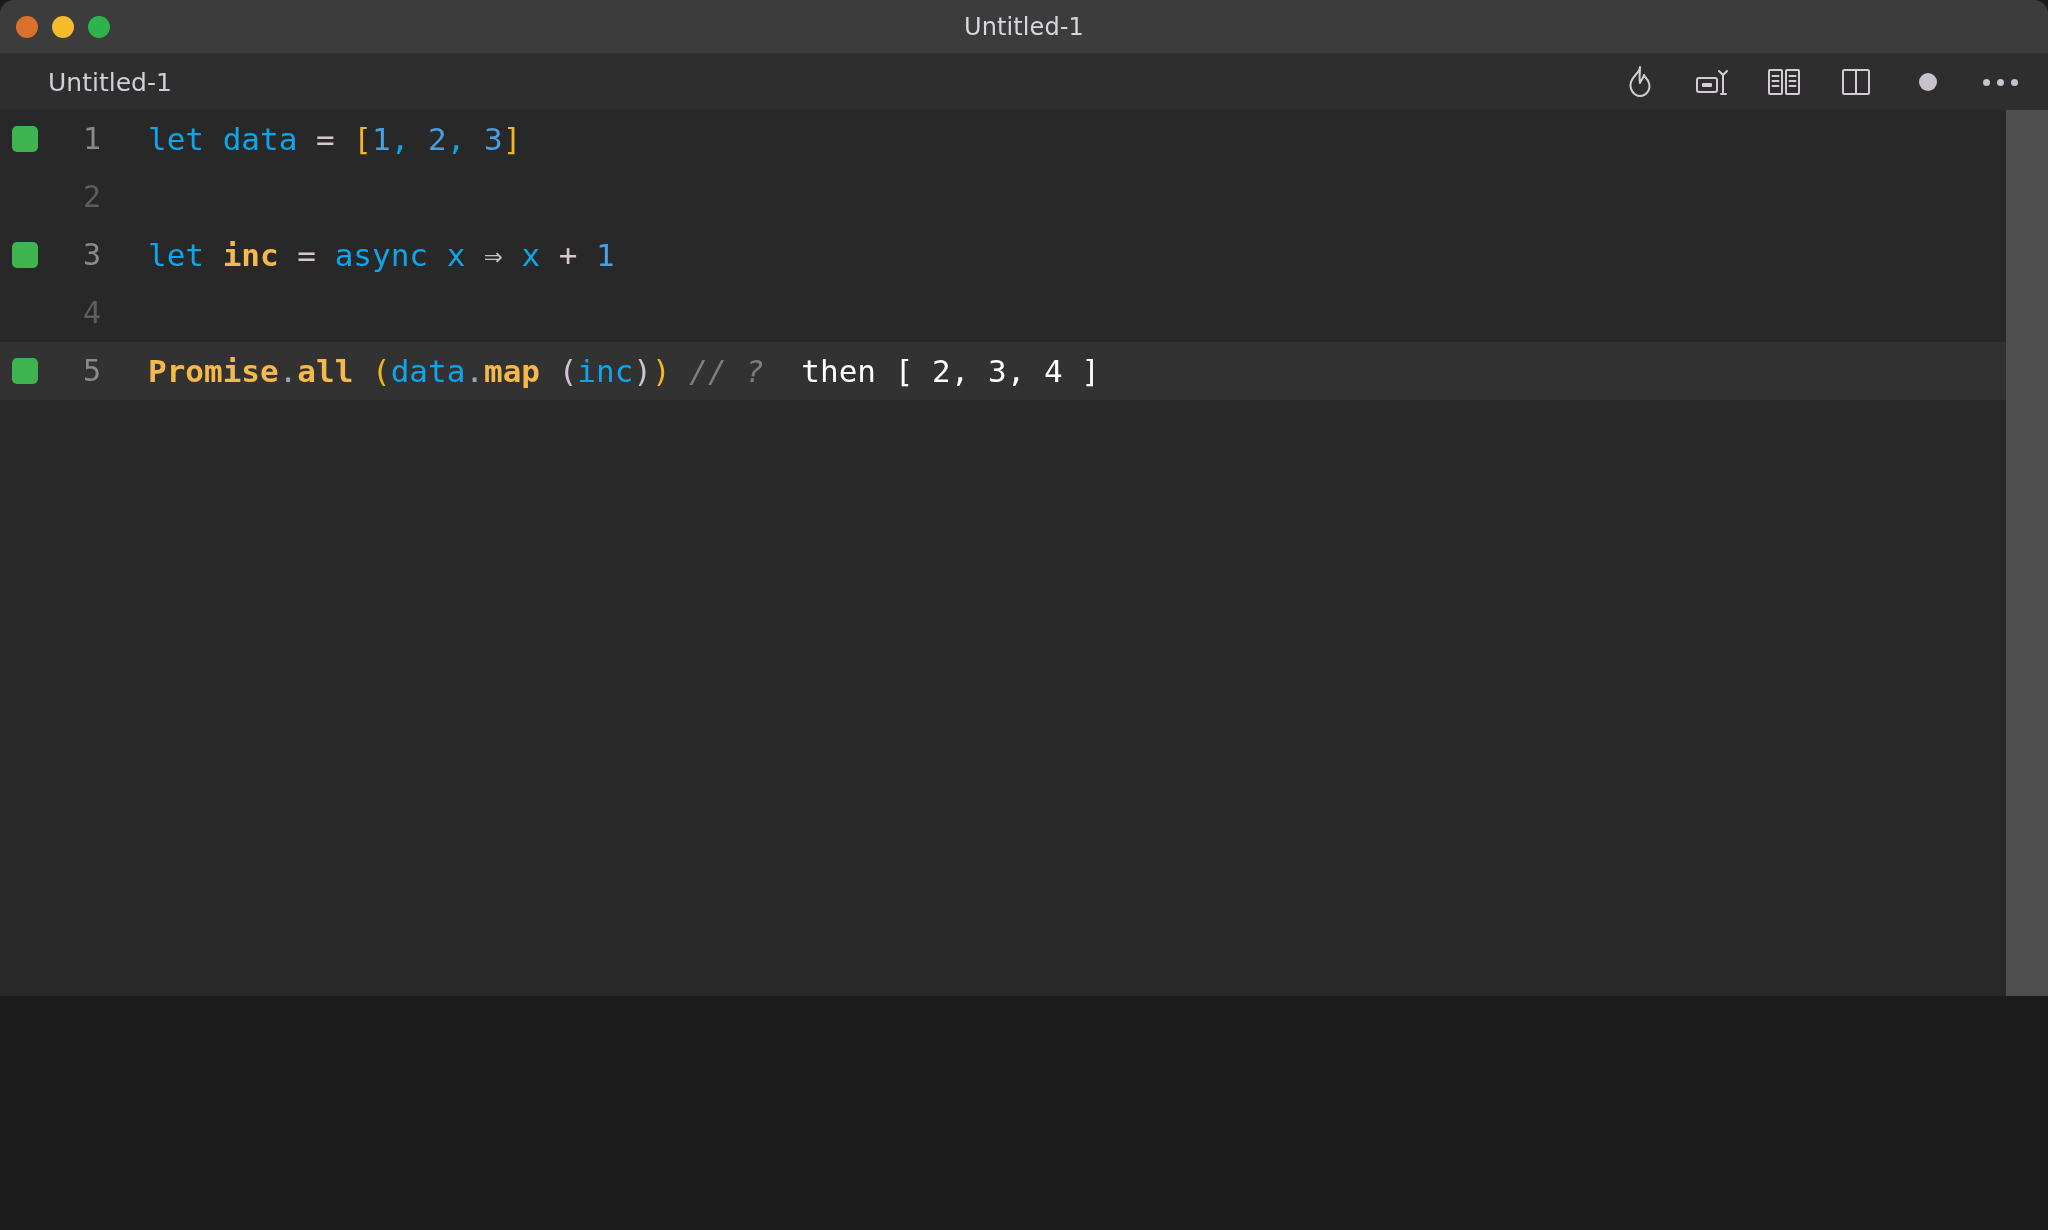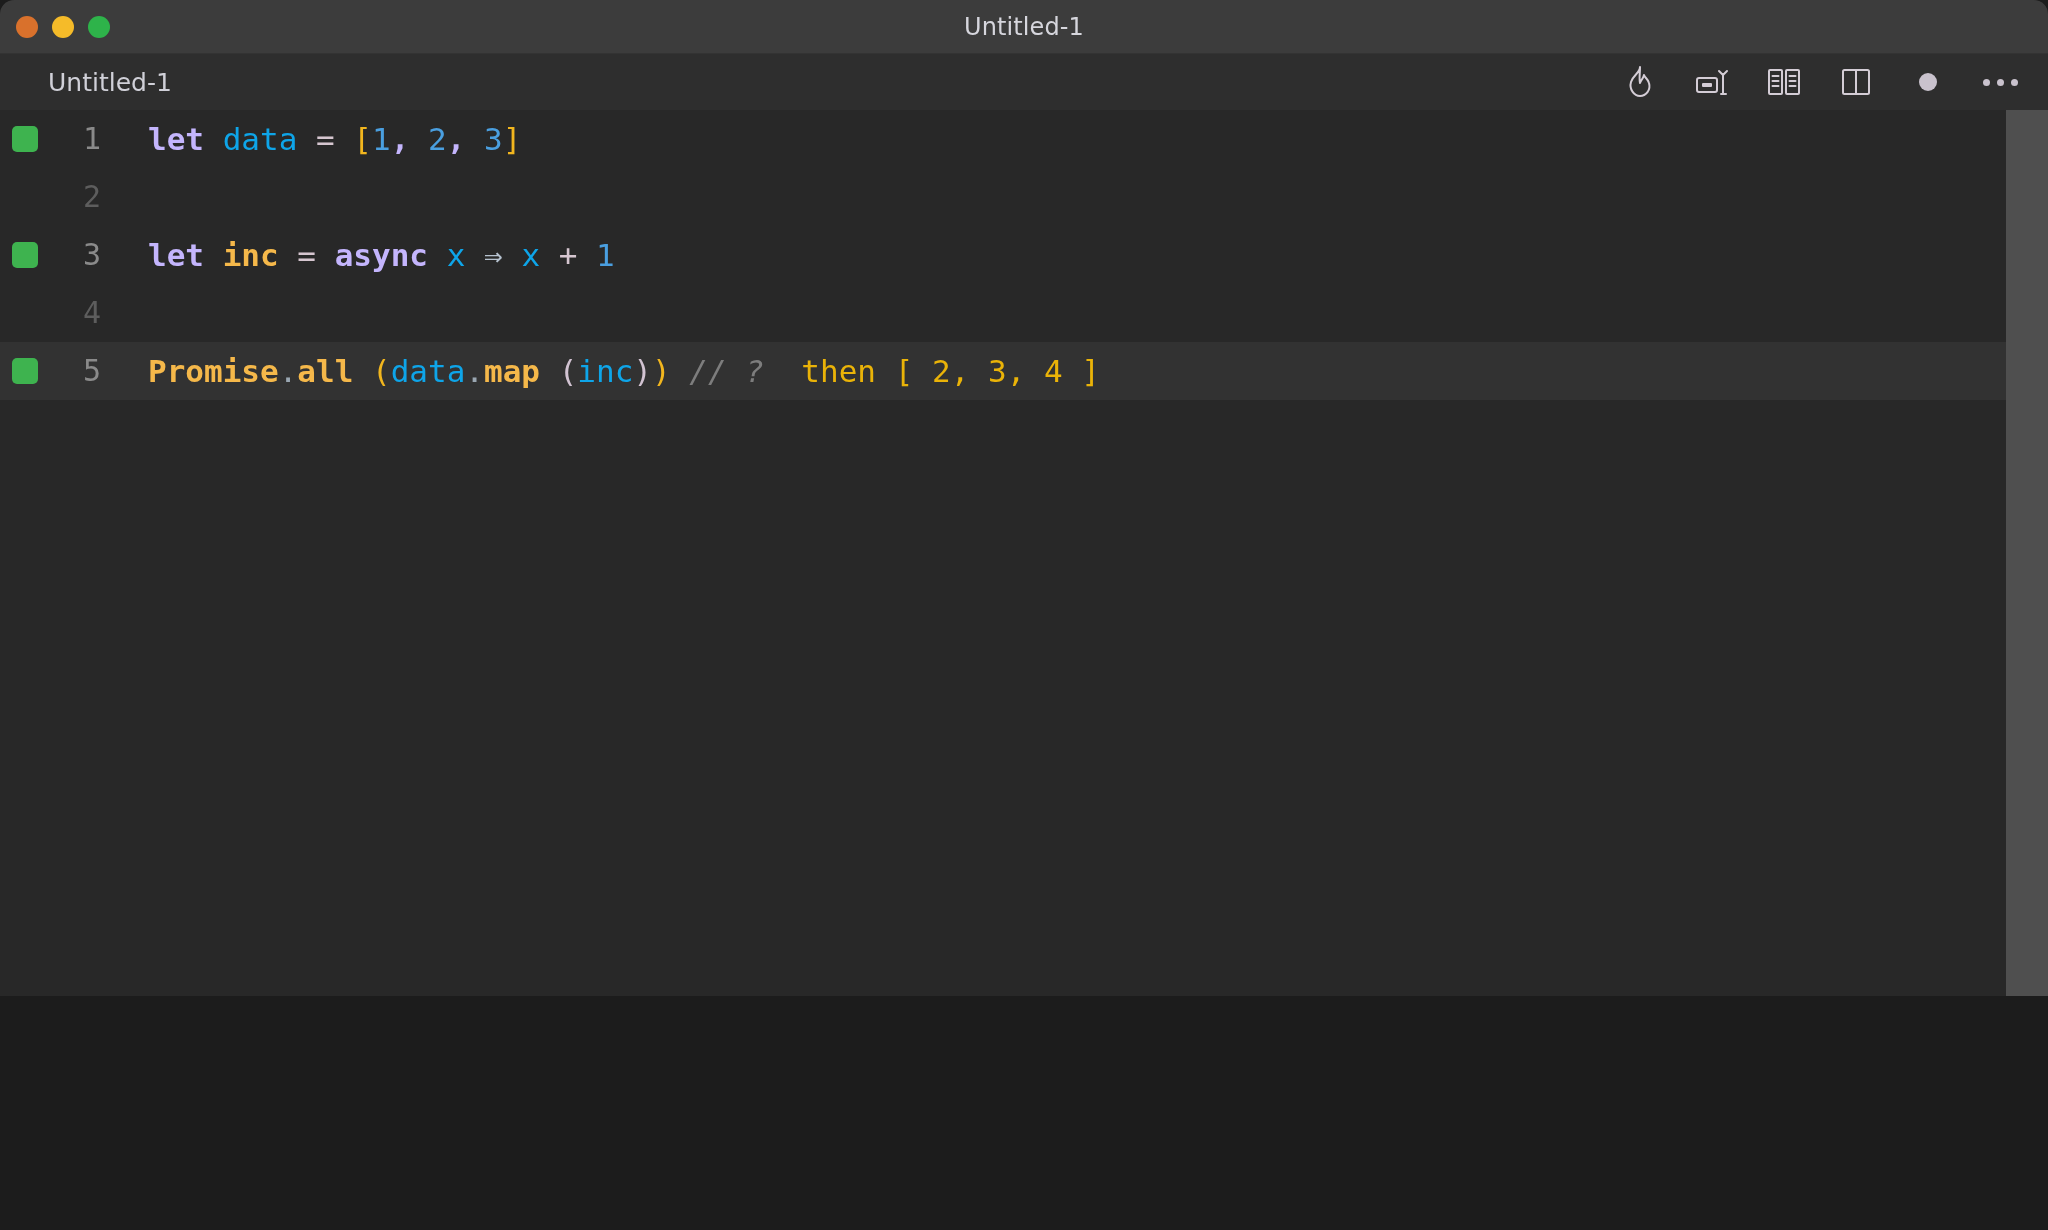--- a/index.html
+++ b/index.html
@@ -170,30 +170,30 @@
   .line-number.dim { color: #5d5d5d; }
 
   .line-content {
     padding-left: 20px;
     white-space: pre;
     font-family: "DejaVu Sans Mono", "Liberation Mono", monospace;
     font-size: 31px;
   }
 
   
-  .t-keyword   { color: #c4b5fd; font-weight: bold; }
+  .t-keyword   { color: #0ea5e9; font-weight: normal; }
   .t-func      { color: #f5b84a; font-weight: bold; }
   .t-ident     { color: #0ea5e9; }
   .t-oper      { color: #d6c6d0; }
   .t-number    { color: #4a9fe0; }
   .t-bracket-y { color: #f2b61e; }
   .t-bracket-l { color: #d2c3d2; }
   .t-punct     { color: #9aa7b2; }
   .t-comment   { color: #7d7d7d; font-style: italic; }
-  .t-blue      { color: #eab308; text-align: center; }
+  .t-blue      { color: #ffffff; text-align: center; }
   .t-arrow     { color: #b6c2cf; }
 
   
   #scrollbar-track {
     position: absolute;
     top: 0; right: 0;
     width: 42px;
     height: 100%;
     background: #4f4f4f;
   }

